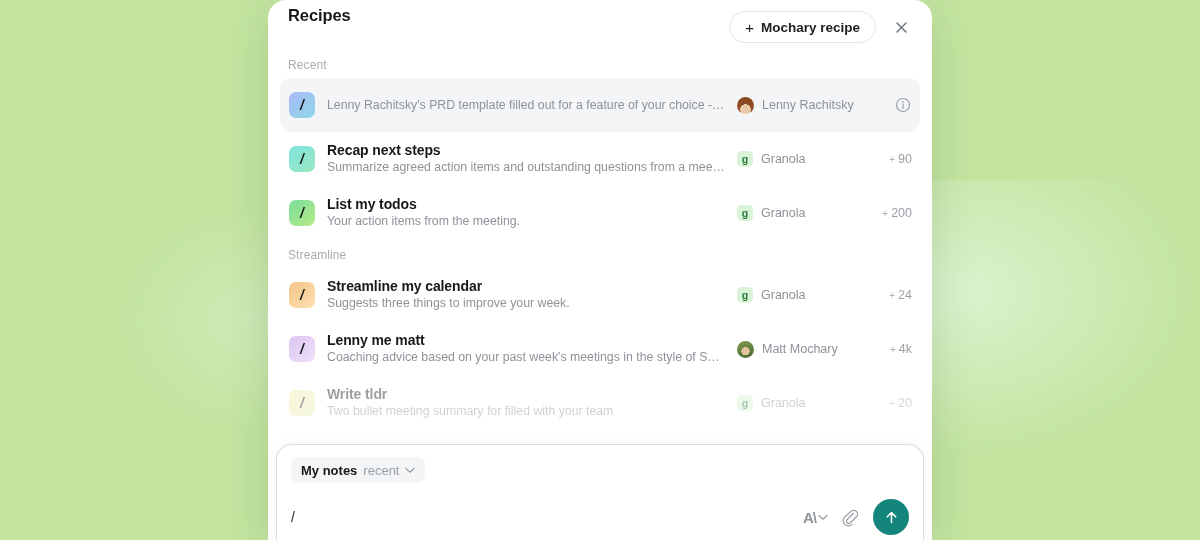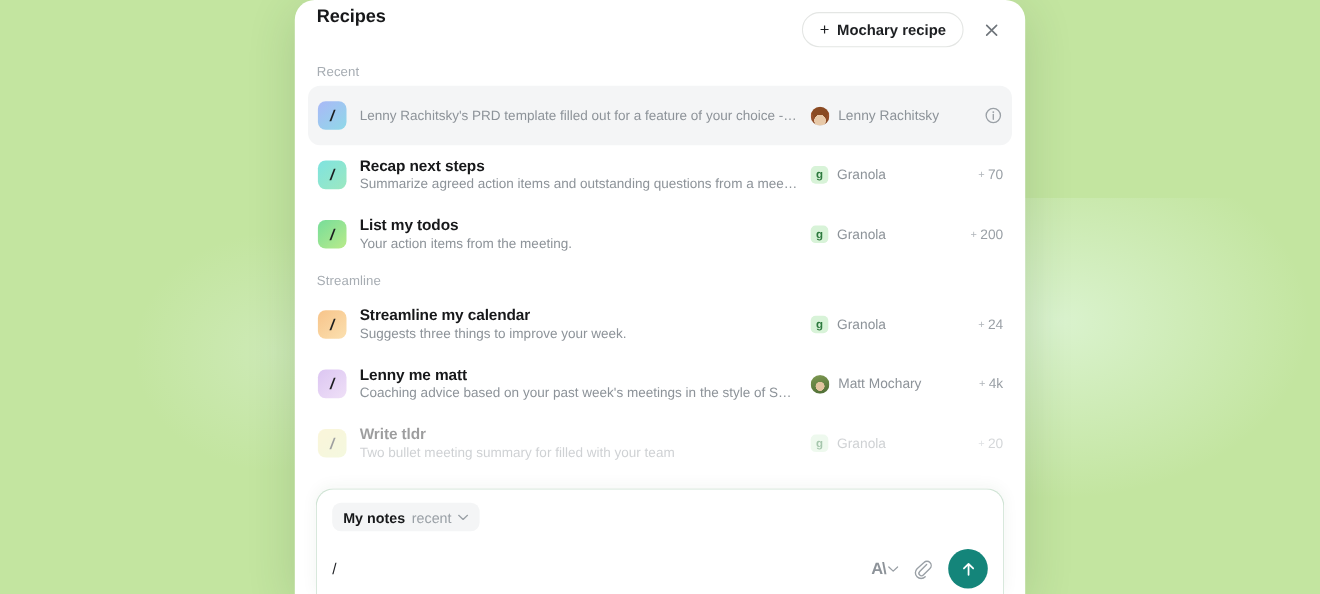--- a/index.html
+++ b/index.html
@@ -218,21 +218,21 @@
     display: flex;
     align-items: center;
     justify-content: center;
     cursor: pointer;
   }
 
   
   .composer-wrap {
     position: absolute;
     left: 0; right: 0; bottom: 0;
-    padding: 0 19px;
+    padding: 0 8px;
   }
   .composer-fade {
     height: 26px;
     background: linear-gradient(to bottom, rgba(255,255,255,0), #ffffff 85%);
   }
   .composer {
     background: #fff;
     border: 1px solid #cfe3d4;
     border-radius: 16px 16px 0 0;
     border-bottom: none;
@@ -359,21 +359,21 @@
       </div>
       <div class="row-text">
         <div class="row-title">Recap next steps</div>
         <div class="row-sub">Summarize agreed action items and outstanding questions from a meeting.</div>
       </div>
       <div class="row-meta">
         <span class="gbadge">g</span>
         <span class="meta-name">Granola</span>
         <span class="row-count">
           <span class="cplus">+</span>
-          <span>70</span>
+          <span>90</span>
         </span>
       </div>
     </div>
 
     <div class="row">
       <div class="tile" style="background:linear-gradient(140deg,#77dd9a,#b9eb8a)">
         <span>/</span>
       </div>
       <div class="row-text">
         <div class="row-title">List my todos</div>

